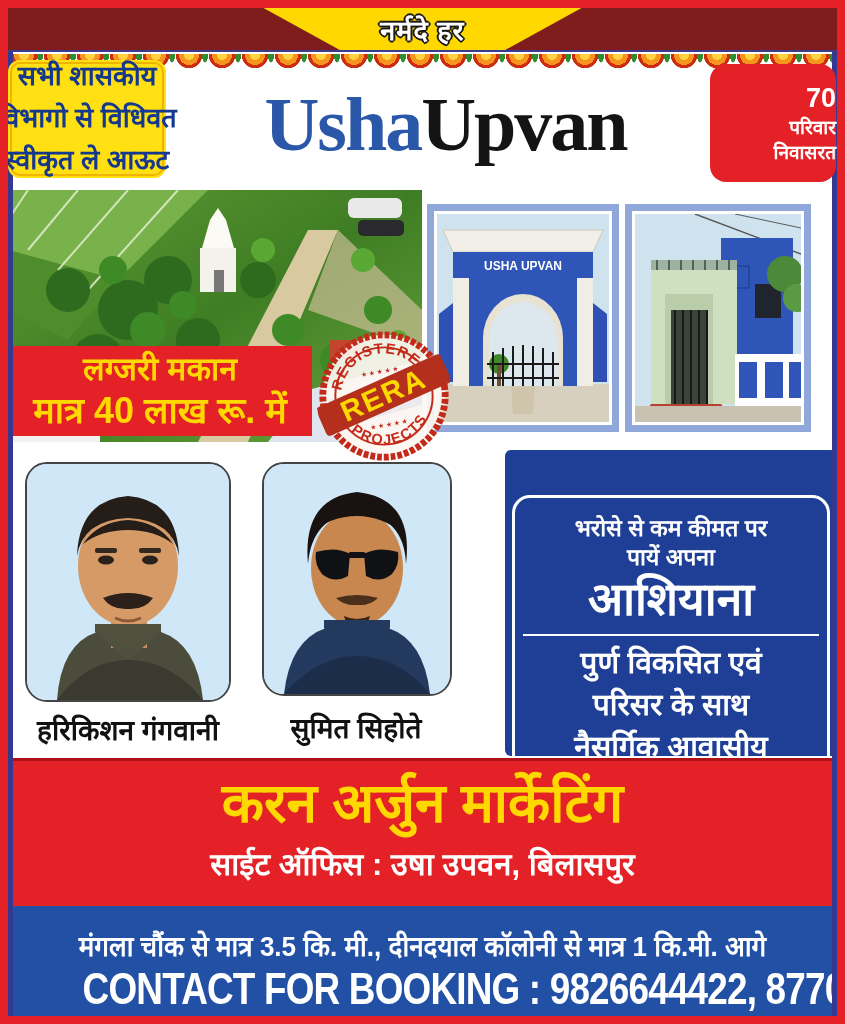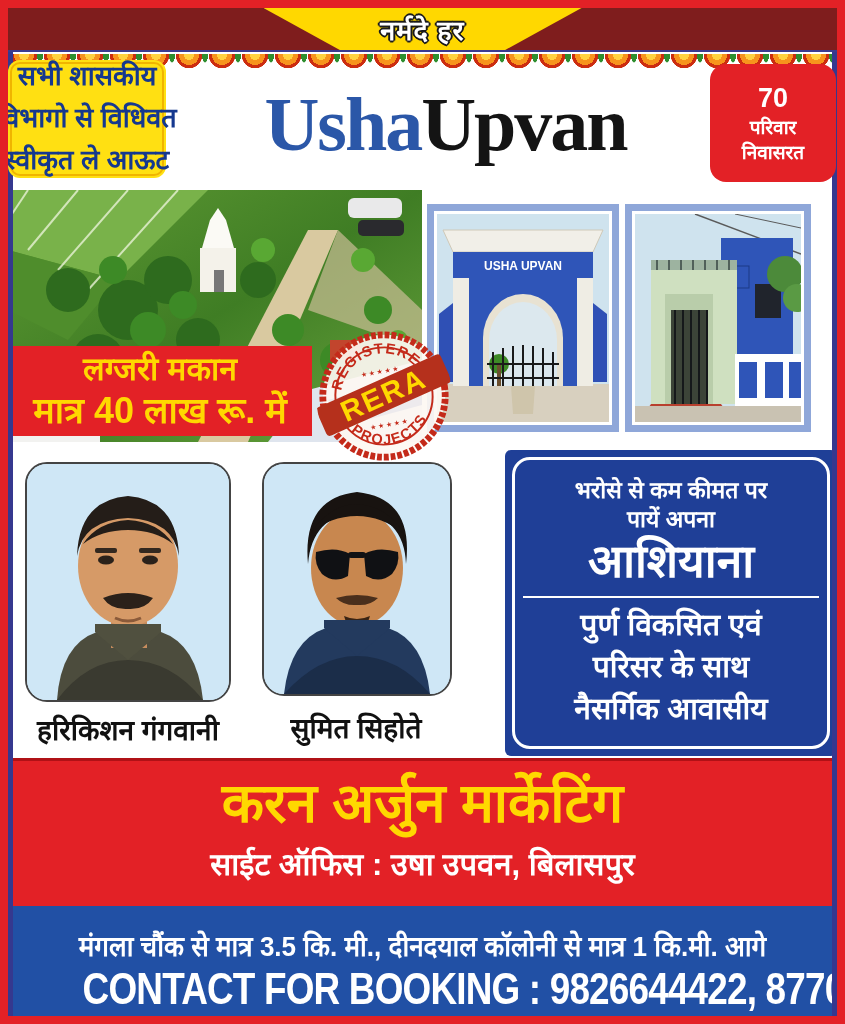--- a/index.html
+++ b/index.html
@@ -46,21 +46,21 @@
   .approval-badge div{font-size:27px;font-weight:bold;color:#15388f;line-height:1.55;white-space:nowrap;}
   .main-title{
     position:absolute;left:165px;top:78px;width:545px;text-align:center;z-index:5;
     font-family:"Liberation Serif",serif;font-weight:bold;font-size:76px;letter-spacing:-2px;line-height:1;
     white-space:nowrap;
   }
   .main-title .w1{color:#2b57a8;} .main-title .w2{color:#141414;}
   .families-badge{
     position:absolute;right:1px;top:56px;width:126px;height:118px;z-index:6;
     background:#e32126;border-radius:16px;
-    display:flex;flex-direction:column;align-items:center;justify-content:center;
+    display:flex;flex-direction:column;align-items:flex-end;justify-content:center;
   }
   .families-badge div{color:#fff;font-weight:bold;font-size:19px;line-height:1.3;}
   .families-badge .num{font-size:27px;}
 
   
   .photo-frame{position:absolute;border:7px solid #8fa7d9;background:#fff;padding:3px;z-index:2;}
   .photo-frame svg{display:block;}
   .aerial{position:absolute;left:0;top:182px;width:414px;height:252px;z-index:1;}
   .gate-frame{left:419px;top:196px;width:192px;height:228px;}
   .house-frame{left:617px;top:196px;width:186px;height:228px;}
@@ -84,20 +84,21 @@
   .n2{left:248px;top:700px;width:200px;}
 
   .promo-box{
     position:absolute;left:497px;top:442px;width:332px;height:306px;background:#1f3f97;border-radius:6px;z-index:2;
     padding:7px;
   }
   .promo-inner{
     width:100%;height:100%;border:3px solid #fff;border-radius:18px;
     display:flex;flex-direction:column;align-items:center;justify-content:center;color:#fff;
     padding:4px 2px;
+    margin-top:38px;
   }
   .promo-inner .s{font-size:23px;font-weight:bold;line-height:1.25;white-space:nowrap;}
   .promo-inner .big{font-size:46px;font-weight:bold;line-height:1.15;margin:2px 0 4px;text-align:center;}
   .promo-divider{width:96%;height:2px;background:#fff;margin:4px 0 6px;}
   .promo-inner .m{font-size:30px;font-weight:bold;line-height:1.4;white-space:nowrap;}
 
   
   .marketing{
     position:absolute;left:0;top:750px;width:829px;height:148px;background:#e32126;z-index:3;
     border-top:3px solid #b01116;text-align:center;

